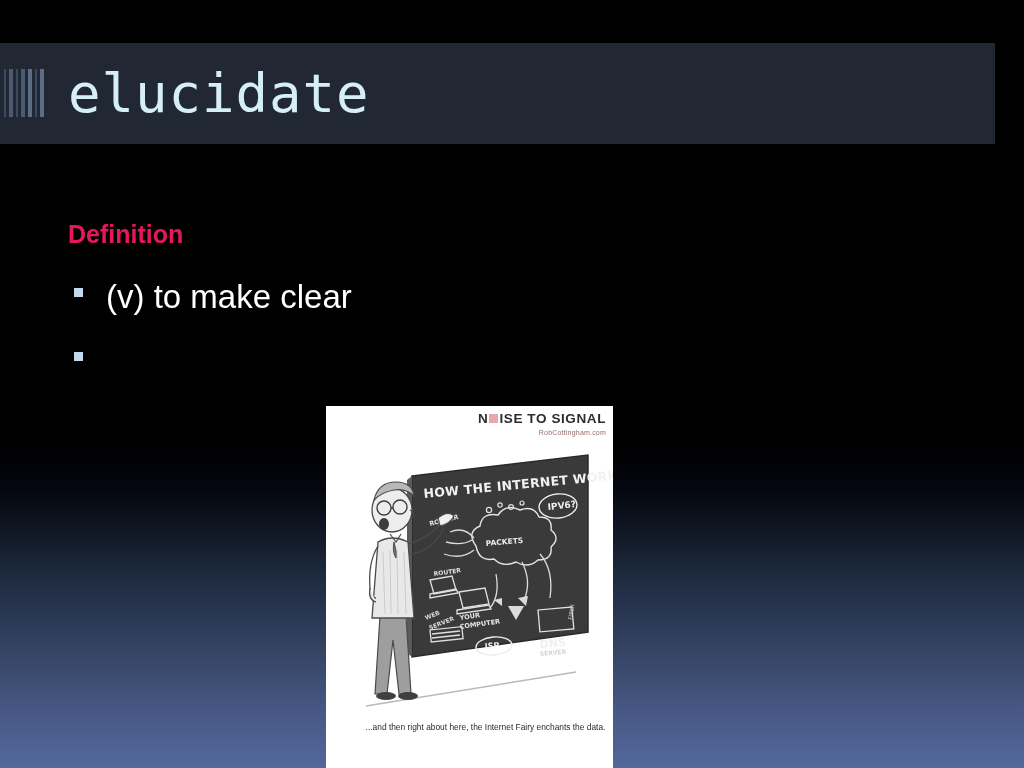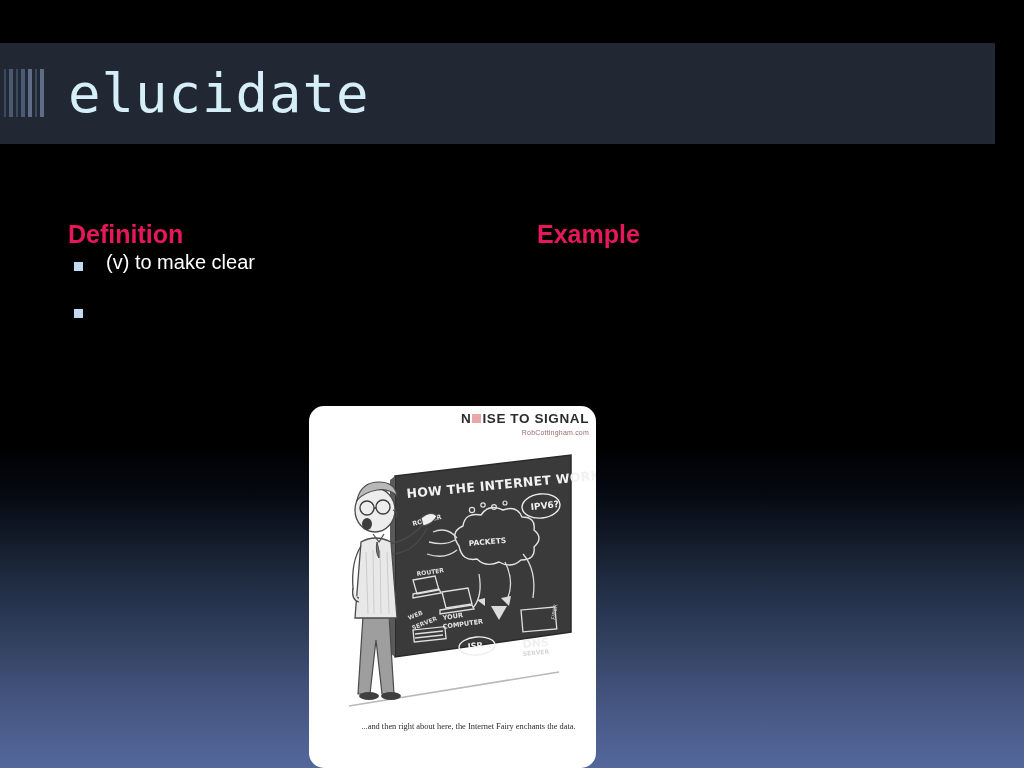--- a/index.html
+++ b/index.html
@@ -74,57 +74,57 @@
   
   .column { position: absolute; }
   #col-definition { left: 68px; top: 221px; width: 420px; }
   #col-example    { left: 537px; top: 221px; width: 440px; }
 
   .col-heading {
     color: #e8175d;
     font-size: 25px;
     font-weight: bold;
     line-height: 1.1;
+    margin-bottom: 26px;
   }
 
   ul.bullets { list-style: none; }
 
   ul.bullets li {
     position: relative;
     padding-left: 38px;
     margin-bottom: 21px;
     color: #ffffff;
-    font-size: 20px;
+    font-size: 33px;
     line-height: 1.32;
     font-weight: 400;
   }
 
   ul.bullets li .bullet-marker {
     position: absolute;
     left: 6px;
     top: 13px;
     width: 9px;
     height: 9px;
     background: #c3d9ef;
   }
 
   #col-example ul.bullets li { margin-bottom: 0; }
 
   .kw { font-weight: bold; text-decoration: underline; }
 
   
   #cartoon-panel {
     position: absolute;
-    left: 309px;
+    left: 326px;
     top: 406px;
     width: 287px;
     height: 362px;
     background: #ffffff;
     overflow: hidden;
-    border-radius: 15px;
   }
 
   #cartoon-logo {
     position: absolute;
     right: 7px;
     top: 6px;
     text-align: right;
     line-height: 1;
   }
   #cartoon-logo .logo-main {
@@ -155,21 +155,21 @@
   #cartoon-art { position: absolute; left: 0; top: 28px; width: 287px; height: 290px; }
 
   #cartoon-caption {
     position: absolute;
     left: 0;
     bottom: 36px;
     width: 319px;
     text-align: center;
     font-size: 8.4px;
     color: #2b2b2b;
-    font-family: Liberation Serif, serif;
+    font-family: Liberation Sans, sans-serif;
     padding: 0 6px;
     line-height: 1.2;
   }
 </style>
 </head>
 <body>
 
 <div id="slide">
 
   <div id="title-bar">
@@ -192,21 +192,20 @@
         <span class="bullet-marker"></span>
         <span>(v) to make clear</span>
       </li>
       <li>
         <span class="bullet-marker"></span>
       </li>
     </ul>
   </div>
 
   <div class="column" id="col-example">
-    <div class="col-heading">Example</div>
   </div>
 
   <div id="cartoon-panel">
 
     <div id="cartoon-logo">
       <div class="logo-main"><span>N</span><span class="o-box"></span><span>ISE TO SIGNAL</span></div>
       <div class="logo-sub">RobCottingham.com</div>
     </div>
 
     <svg id="cartoon-art" viewBox="0 0 287 290" preserveAspectRatio="xMidYMid meet">

